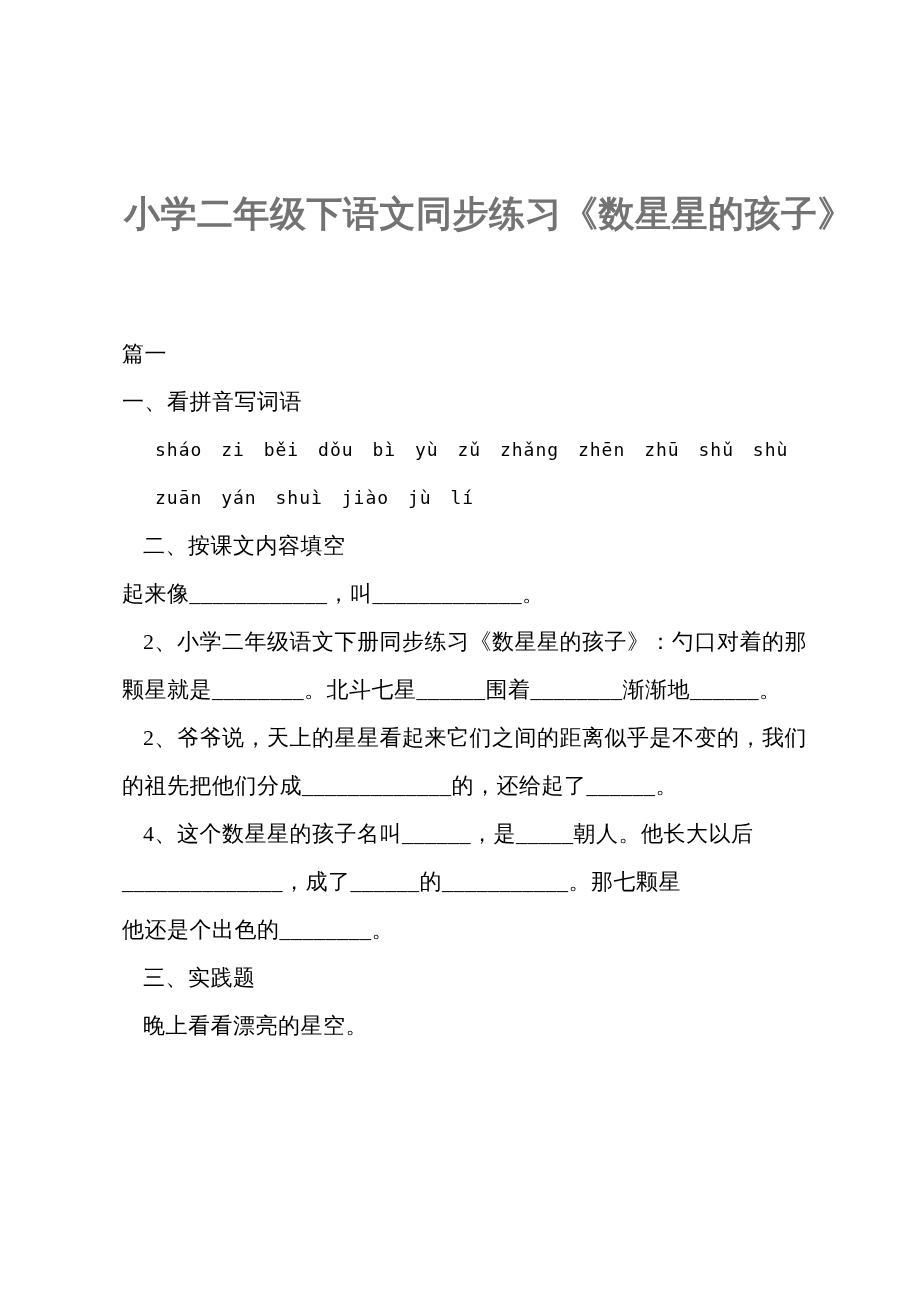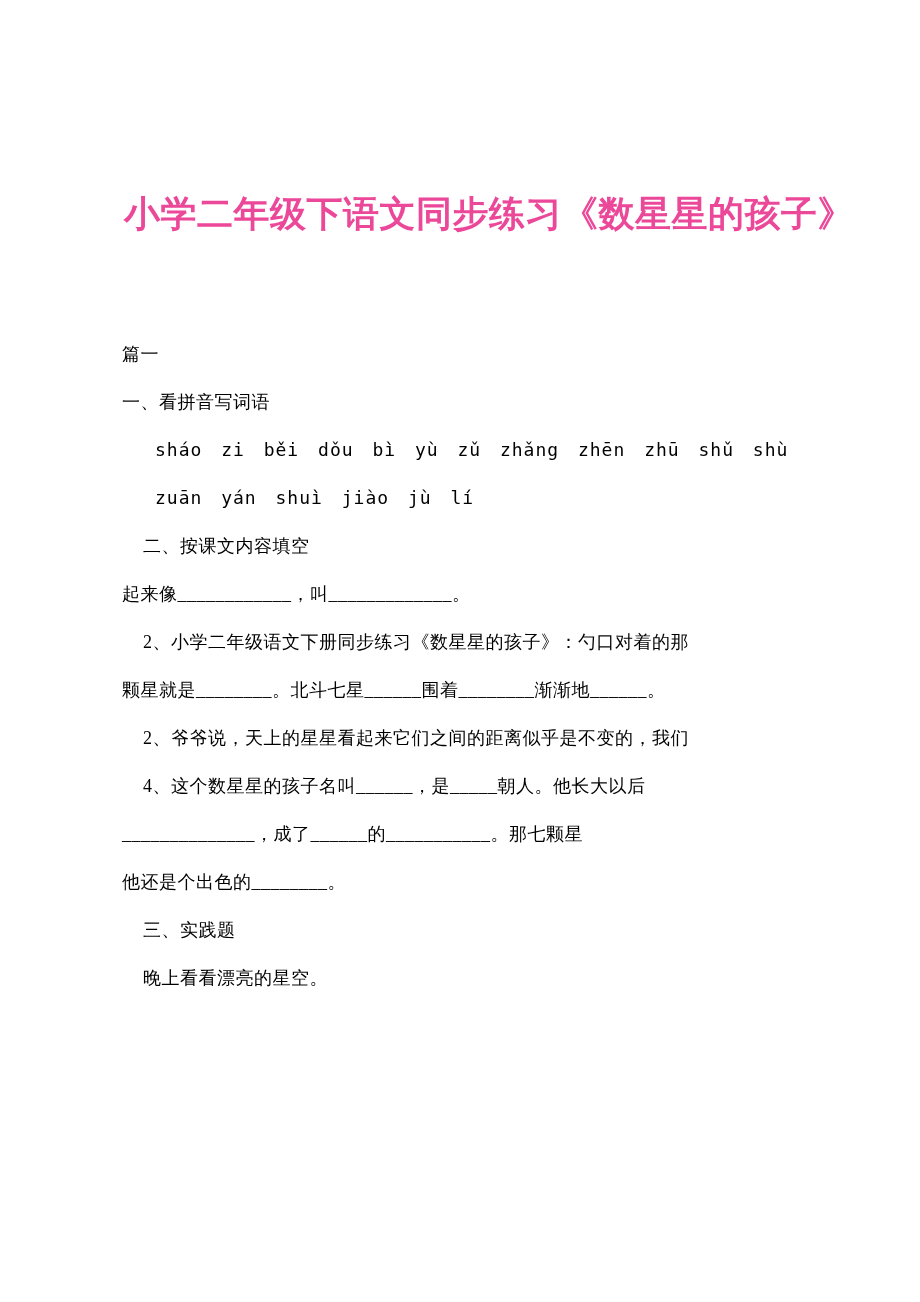--- a/index.html
+++ b/index.html
@@ -15,32 +15,32 @@
     overflow: hidden;
     font-family: "Liberation Serif", "DejaVu Serif", serif;
     color: #000000;
   }
   .doc-title {
     position: absolute;
     left: 124px;
     top: 190px;
     font-size: 36px;
     font-weight: bold;
-    color: #ec4899;
+    color: #737373;
     white-space: nowrap;
     letter-spacing: 0.5px;
   }
   .doc-body {
     position: absolute;
     left: 122px;
     top: 330px;
     width: 700px;
   }
   .line {
-    font-size: 18px;
+    font-size: 22px;
     line-height: 48px;
     height: 48px;
     white-space: pre;
     letter-spacing: 0.5px;
   }
   .indent-para   { padding-left: 21px; font-family: Liberation Serif, serif; }
   .indent-pinyin { padding-left: 33px; }
   .pinyin {
     font-family: "DejaVu Sans Mono", monospace;
     font-size: 18px;
@@ -58,20 +58,21 @@
   <div class="doc-body">
     <div class="line">篇一</div>
     <div class="line">一、看拼音写词语</div>
     <div class="line indent-pinyin pinyin">sháo zi běi dǒu bì yù zǔ zhǎng zhēn zhū shǔ shù</div>
     <div class="line indent-pinyin pinyin">zuān yán shuì jiào jù lí</div>
     <div class="line indent-para">二、按课文内容填空</div>
     <div class="line">起来像____________，叫_____________。</div>
     <div class="line indent-para">2、小学二年级语文下册同步练习《数星星的孩子》：勺口对着的那</div>
     <div class="line">颗星就是________。北斗七星______围着________渐渐地______。</div>
     <div class="line indent-para">2、爷爷说，天上的星星看起来它们之间的距离似乎是不变的，我们</div>
+    <div class="line">的祖先把他们分成_____________的，还给起了______。</div>
     <div class="line indent-para">4、这个数星星的孩子名叫______，是_____朝人。他长大以后</div>
     <div class="line">______________，成了______的___________。那七颗星</div>
     <div class="line">他还是个出色的________。</div>
     <div class="line indent-para">三、实践题</div>
     <div class="line indent-para">晚上看看漂亮的星空。</div>
   </div>
 
 </div>
 
 </body></html>

